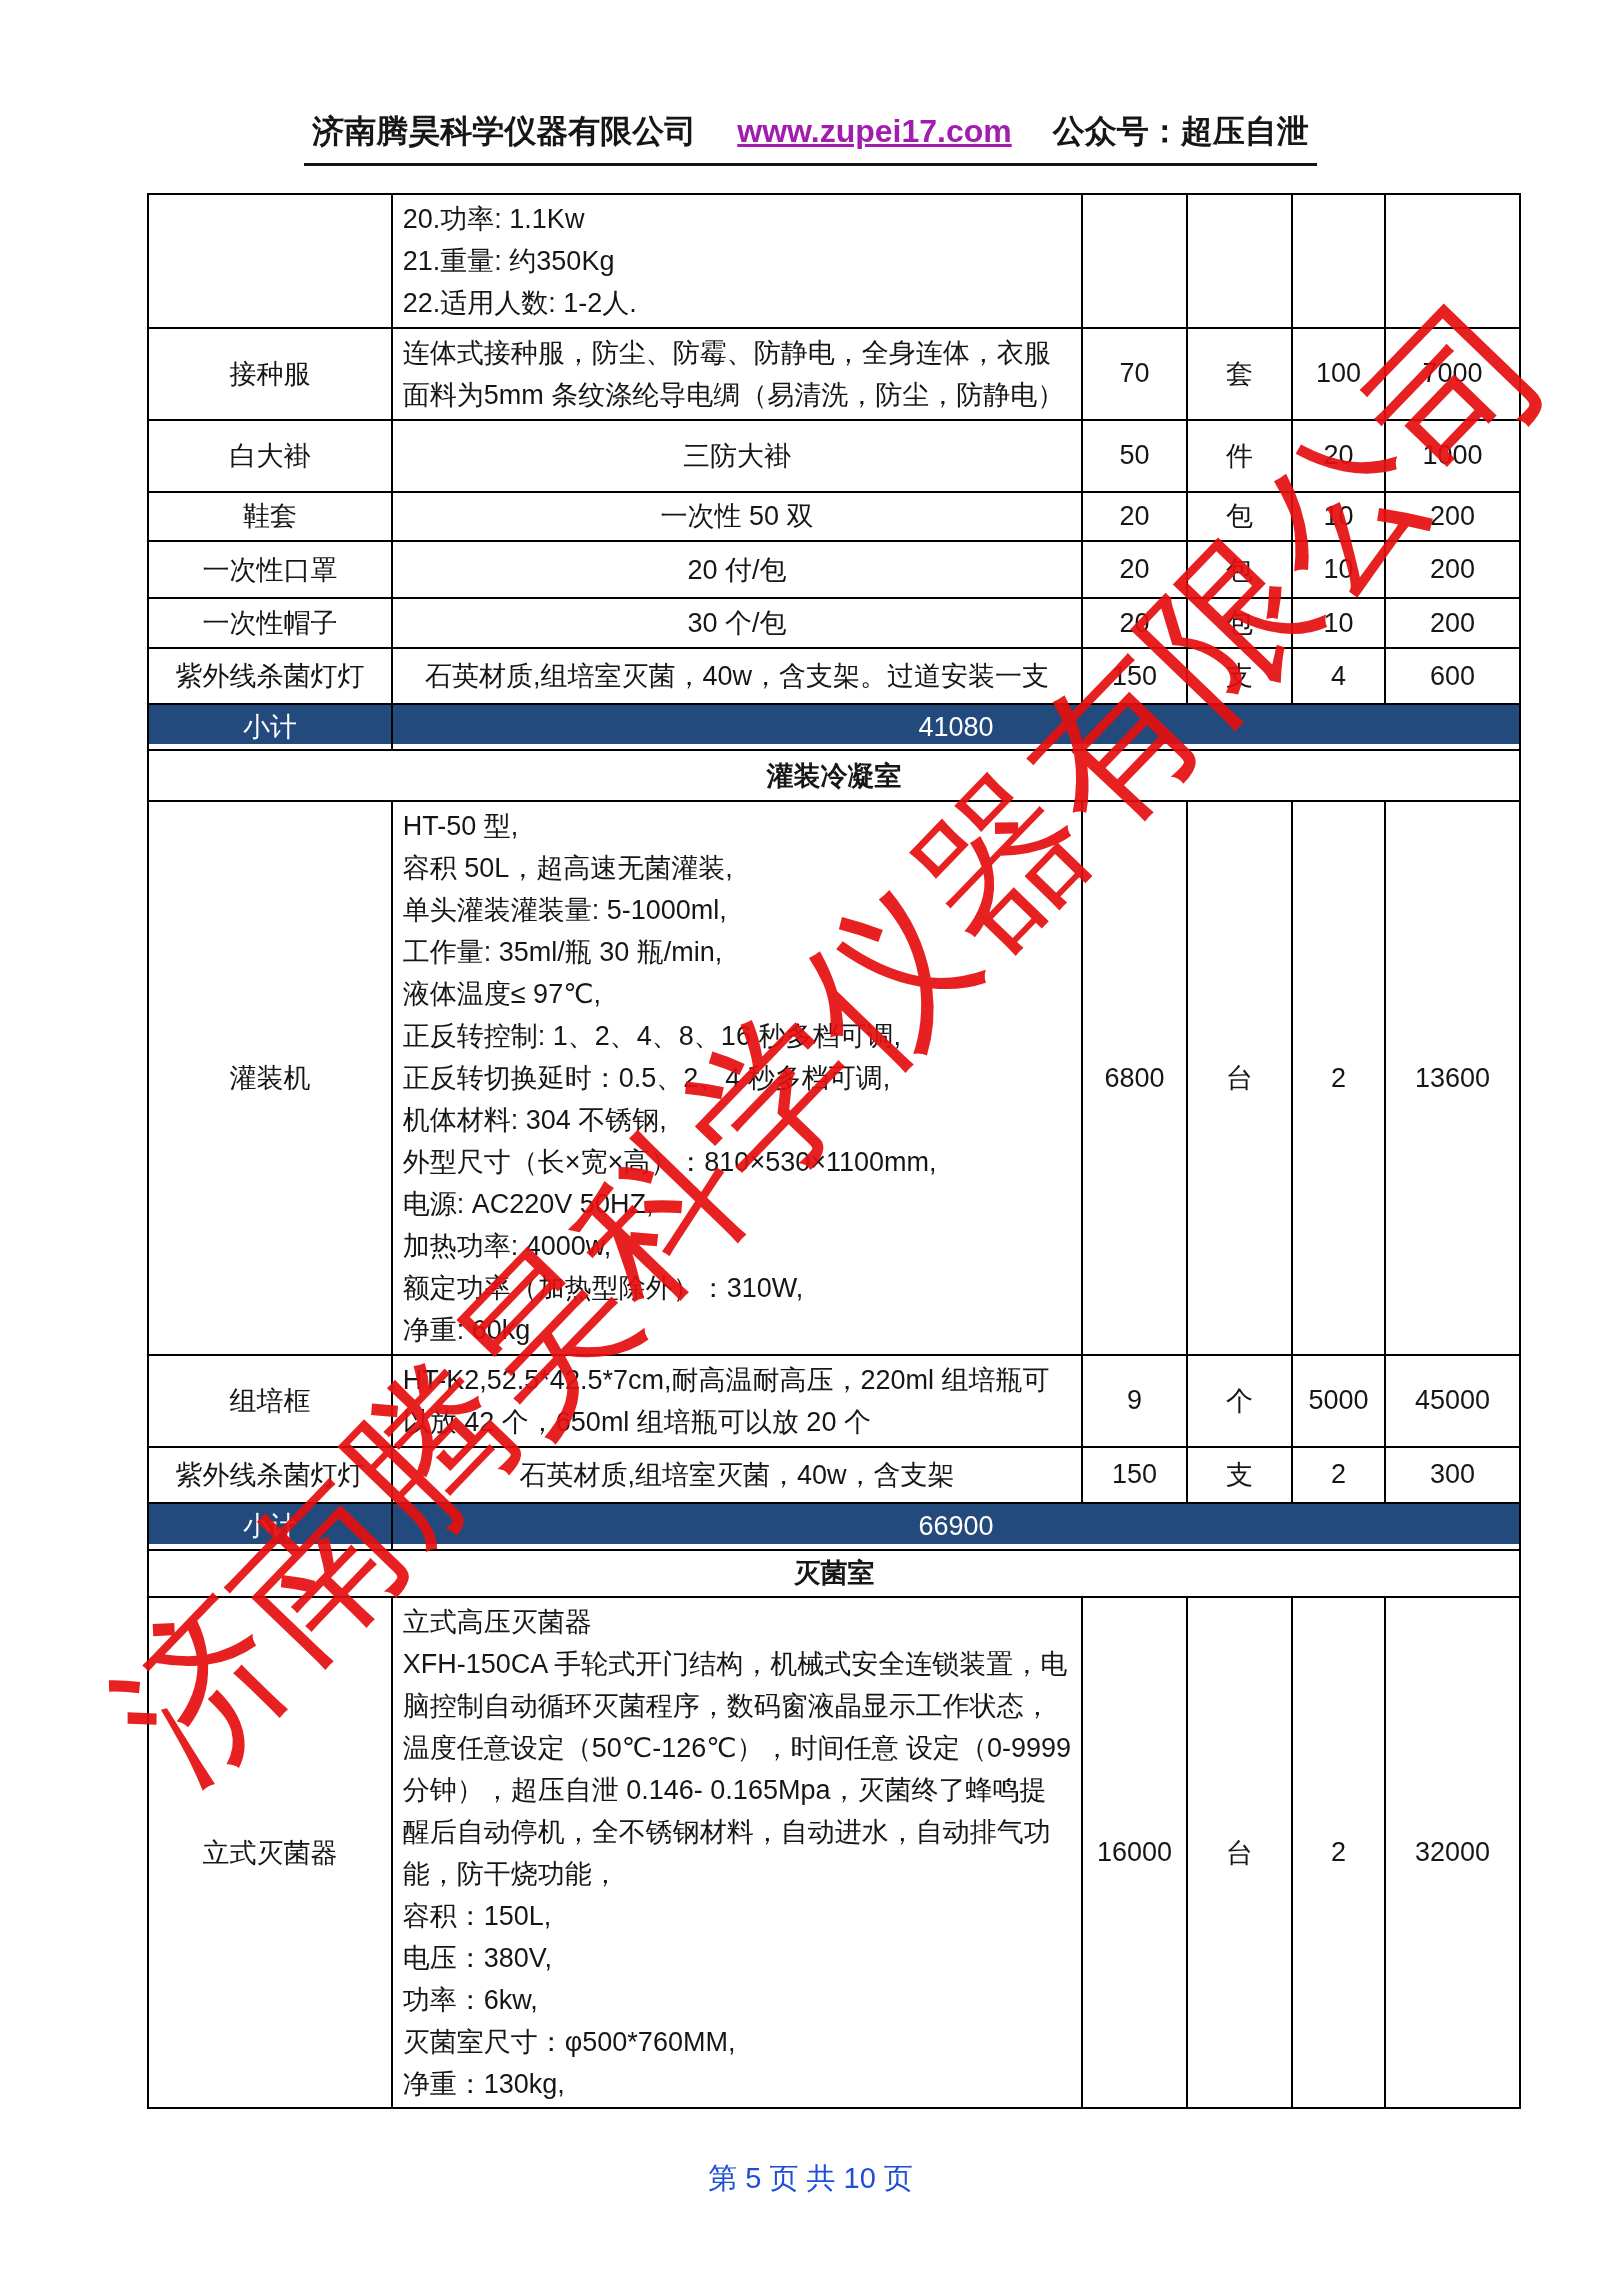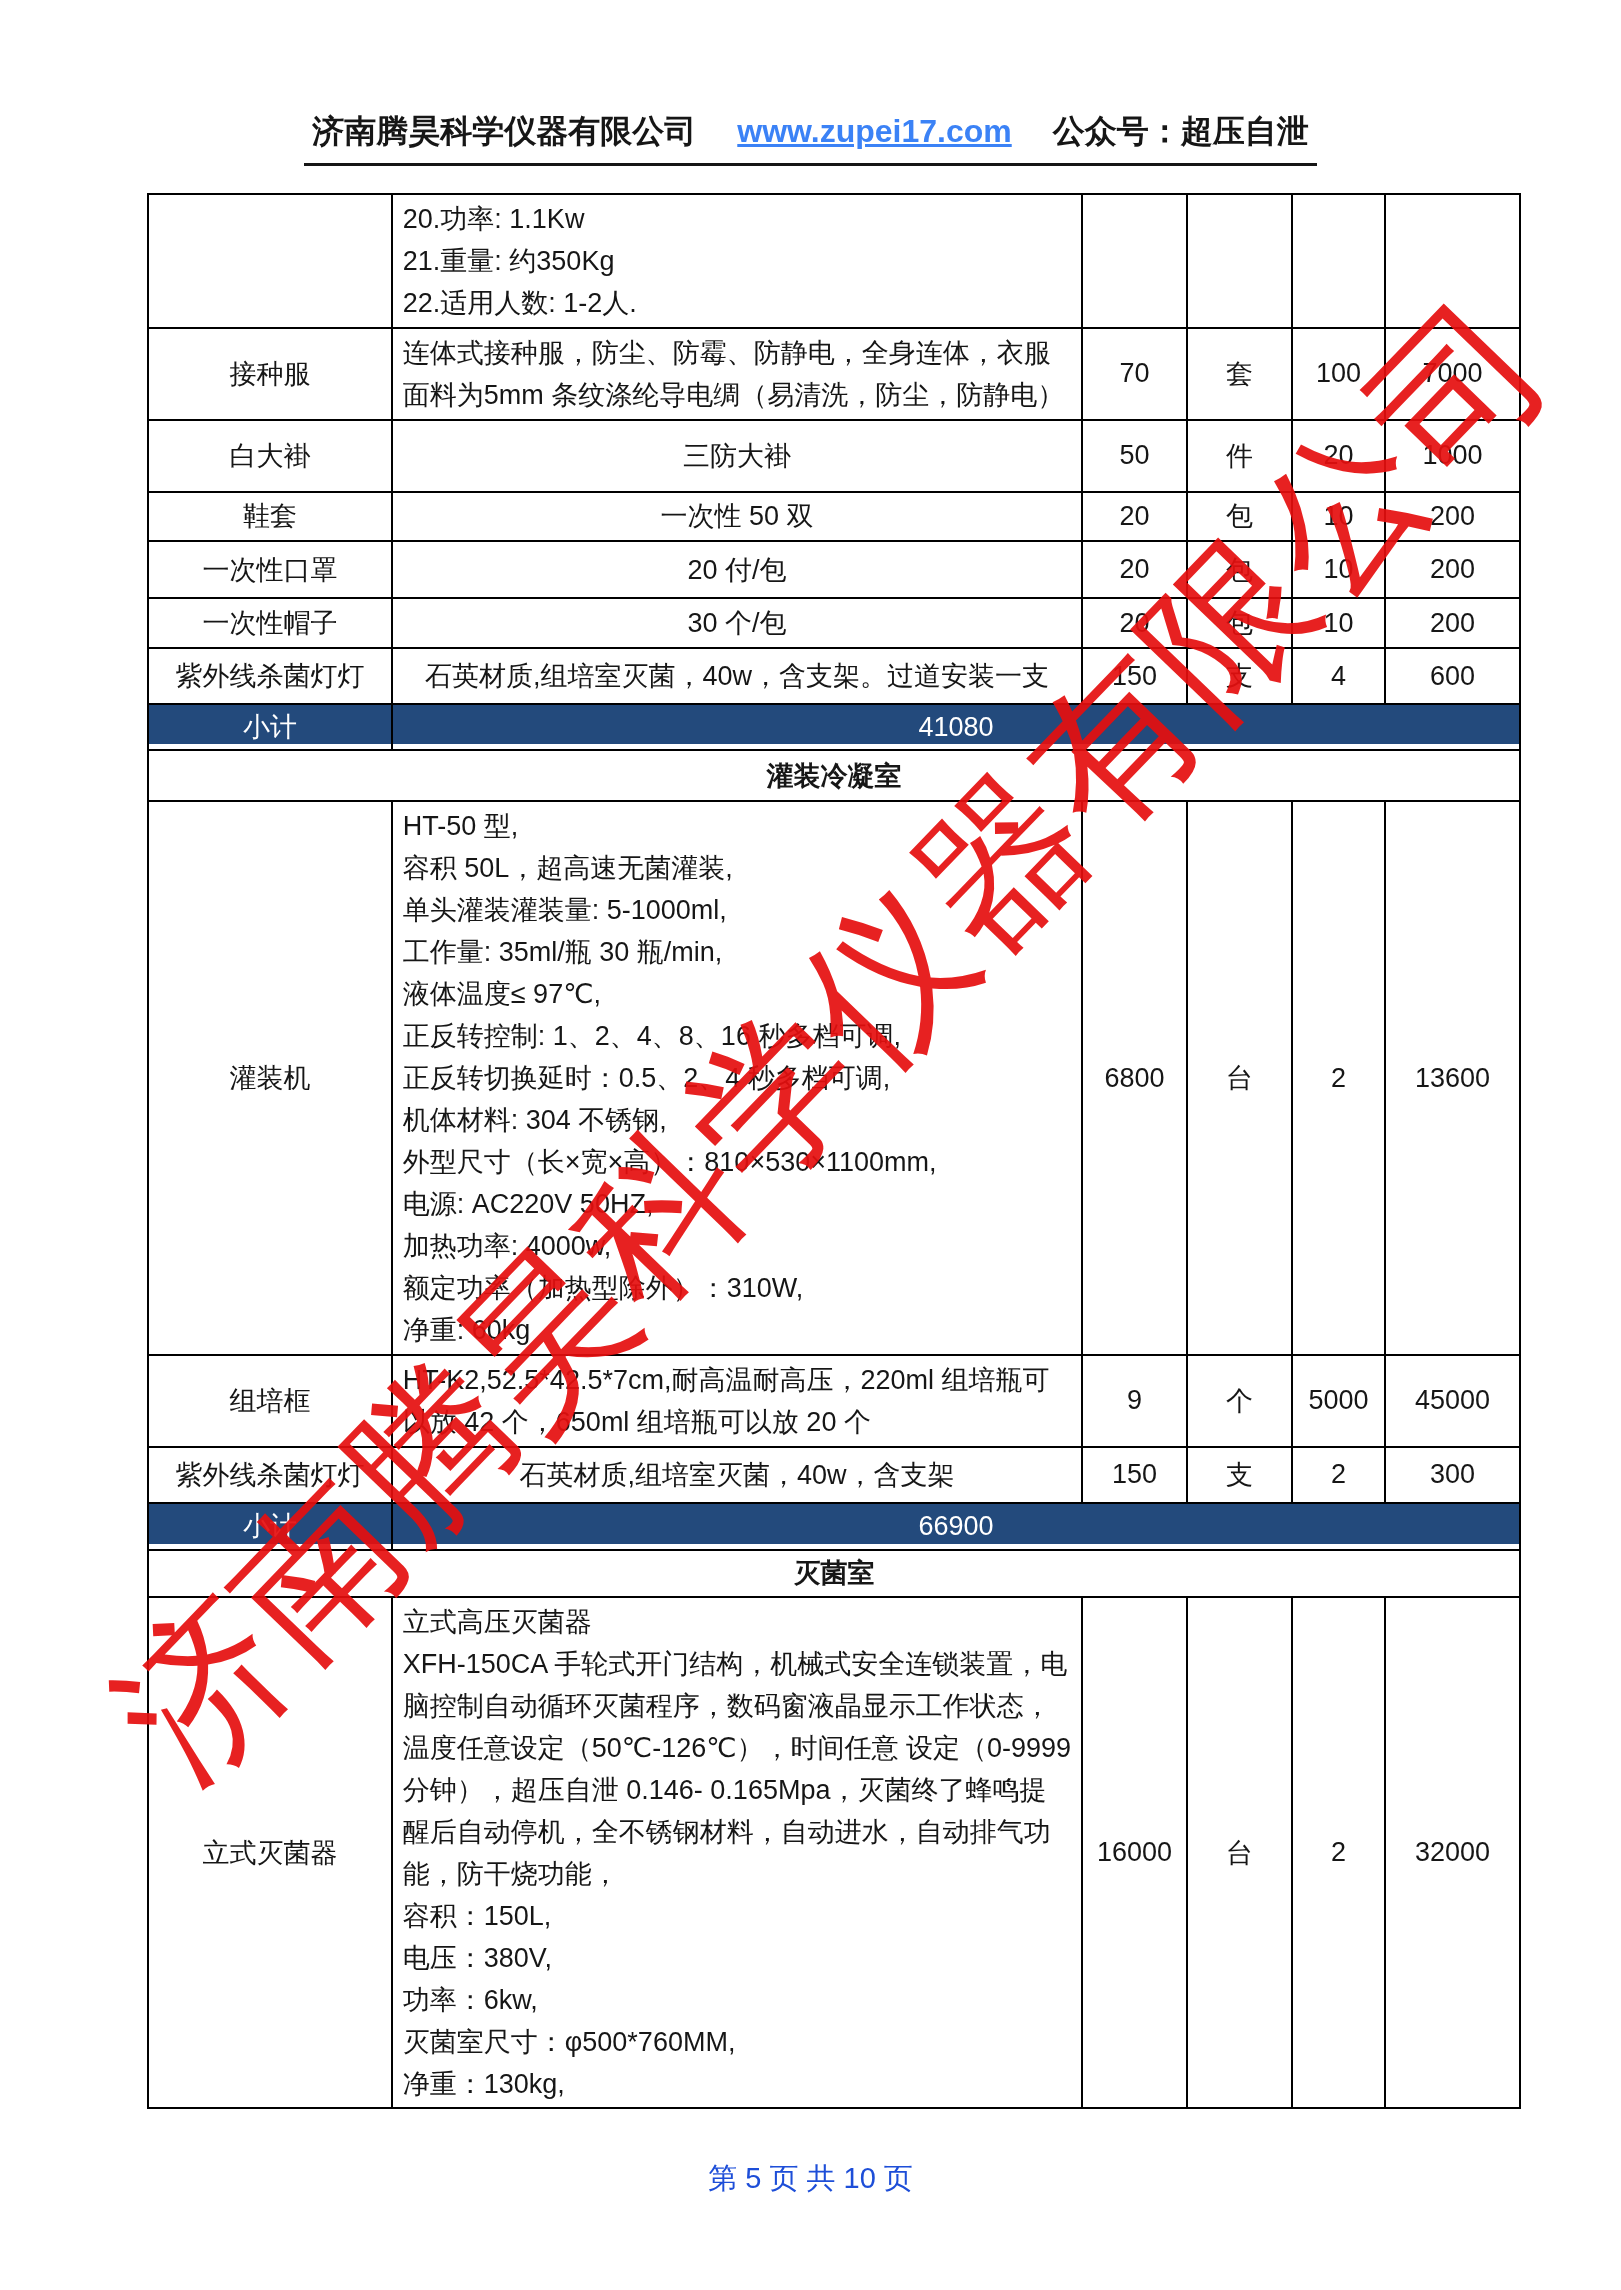--- a/index.html
+++ b/index.html
@@ -15,21 +15,21 @@
   .doc-header{position:absolute;top:112px;left:0;width:100%;text-align:center;}
   .doc-header-inner{
     display:inline-block;
     border-bottom:3.9px solid #161616;
     padding:0 7.8px 12.7px 7.8px;
     font-size:32px;font-weight:bold;line-height:1.2;
     white-space:nowrap;
   }
   .doc-header-inner .company{margin-right:41px;}
   .doc-header-inner .site-link{
-    color:#3b82f6;text-decoration:underline;margin-right:41px;cursor:pointer;
+    color:#a21caf;text-decoration:underline;margin-right:41px;cursor:pointer;
   }
   
   table.quote{
     position:absolute;left:147px;top:193px;width:1372px;
     border-collapse:collapse;table-layout:fixed;
     font-size:27px;color:#161616;
     border:2.9px solid #000;
   }
   table.quote td{
     border:2px solid #000;

